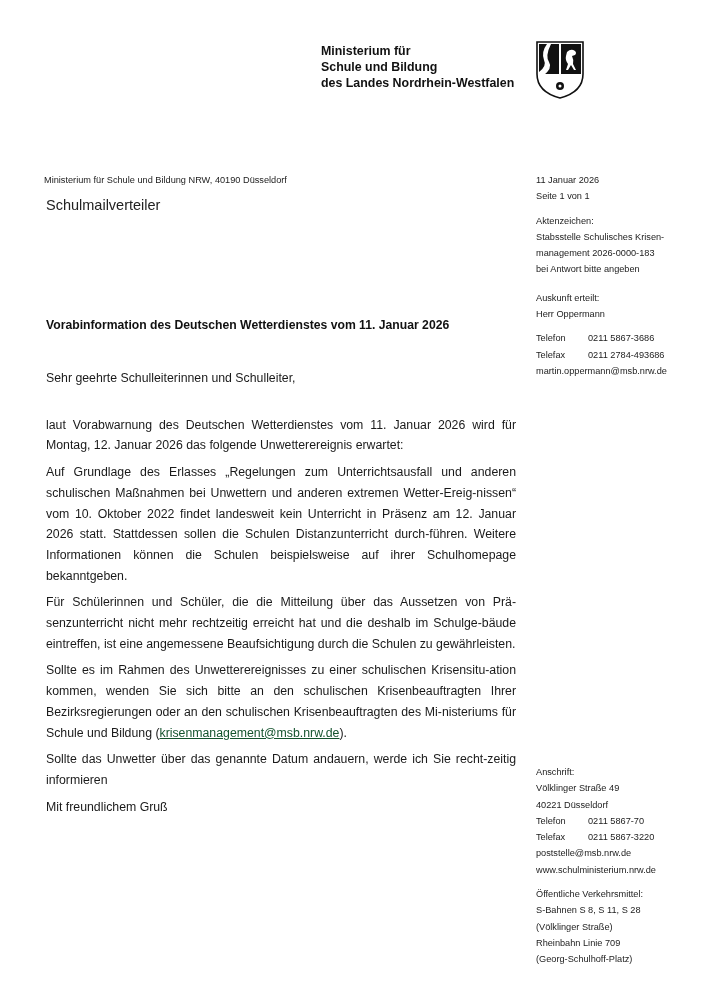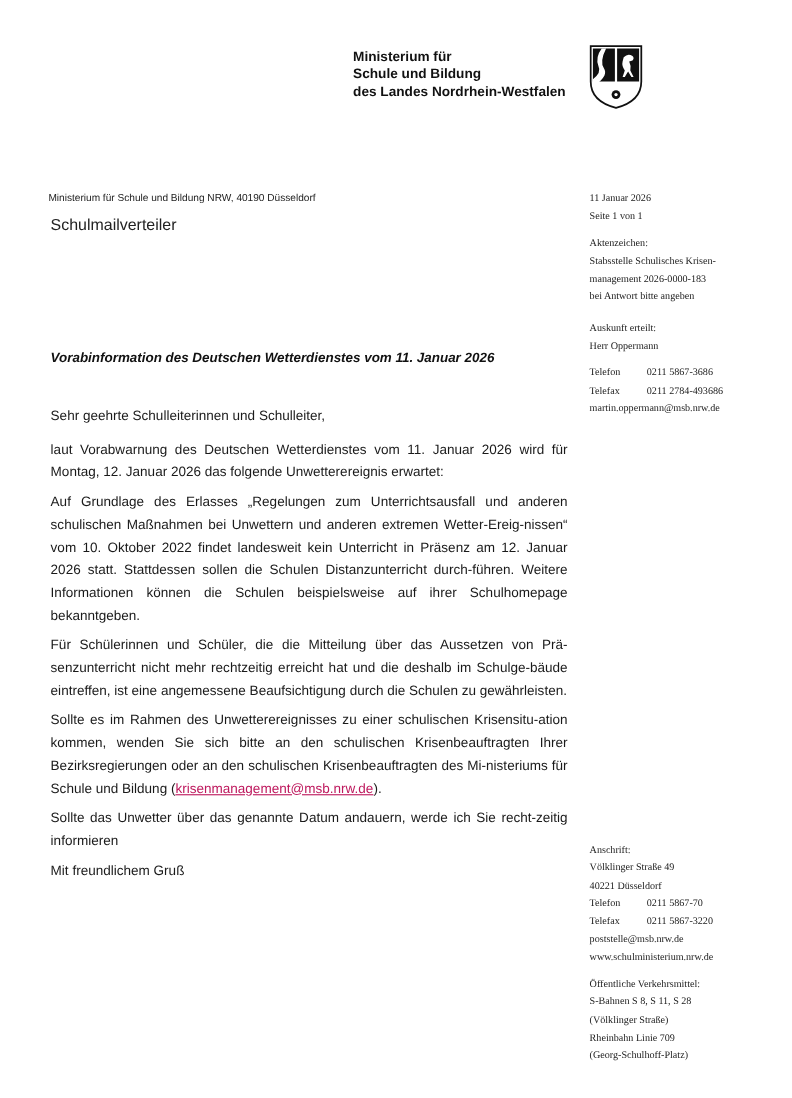--- a/index.html
+++ b/index.html
@@ -8,32 +8,32 @@
     font-family: "Liberation Sans", sans-serif; color: #1a1a1a;
   }
   .header-text {
     position: absolute; left: 297px; top: 43px;
     font-weight: bold; font-size: 12.4px; line-height: 16px; color: #111; margin-left: 24px;
   }
   .crest { position: absolute; left: 535px; top: 40px; width: 50px; height: 60px; }
   .sender-line { position: absolute; left: 44px; top: 175px; font-size: 9.2px; color: #222; }
   .recipient { position: absolute; left: 46px; top: 197px; font-size: 14.5px; color: #222; }
   .sidebar { position: absolute; left: 536px; font-size: 9.2px; line-height: 16.3px; color: #222; }
-  .sidebar .row { white-space: nowrap; font-family: Liberation Serif, serif; }
+  .sidebar .row { white-space: nowrap; }
   .sidebar .lbl { display: inline-block; width: 52px; }
   .subject {
-    position: absolute; left: 46px; top: 318px; font-weight: bold; font-size: 12.2px; color: #111; font-style: italic;
+    position: absolute; left: 46px; top: 318px; font-weight: bold; font-size: 12.2px; color: #111;
   }
   .body-text {
     position: absolute; left: 46px; width: 470px; font-size: 12.3px; line-height: 20.7px;
     text-align: justify; color: #1a1a1a;
   }
   .body-text p { margin: 0 0 6px 0; }
   .center { text-align: center; }
-  a.link { color: #be185d; text-decoration: underline; }
+  a.link { color: #14532d; text-decoration: underline; }
 </style>
 </head>
 <body>
 
 <div>
   <div class="header-text">
     <div>Ministerium für</div>
     <div>Schule und Bildung</div>
     <div>des Landes Nordrhein-Westfalen</div>
   </div>
@@ -81,20 +81,20 @@
   <div class="row">Öffentliche Verkehrsmittel:</div>
   <div class="row">S-Bahnen S 8, S 11, S 28</div>
   <div class="row">(Völklinger Straße)</div>
   <div class="row">Rheinbahn Linie 709</div>
   <div class="row">(Georg-Schulhoff-Platz)</div>
 </div>
 
 <div class="subject">Vorabinformation des Deutschen Wetterdienstes vom 11. Januar 2026</div>
 
 <div class="body-text" style="top:368px;">
-  <p style="margin-bottom:10px;">Sehr geehrte Schulleiterinnen und Schulleiter,</p>
+  <p style="margin-bottom:26px;">Sehr geehrte Schulleiterinnen und Schulleiter,</p>
   <p>laut Vorabwarnung des Deutschen Wetterdienstes vom 11. Januar 2026 wird für Montag, 12. Januar 2026 das folgende Unwetterereignis erwartet:</p>
   <p>Auf Grundlage des Erlasses „Regelungen zum Unterrichtsausfall und anderen schulischen Maßnahmen bei Unwettern und anderen extremen Wetter-Ereig-nissen“ vom 10. Oktober 2022 findet landesweit kein Unterricht in Präsenz am 12. Januar 2026 statt. Stattdessen sollen die Schulen Distanzunterricht durch-führen. Weitere Informationen können die Schulen beispielsweise auf ihrer Schulhomepage bekanntgeben.</p>
   <p>Für Schülerinnen und Schüler, die die Mitteilung über das Aussetzen von Prä-senzunterricht nicht mehr rechtzeitig erreicht hat und die deshalb im Schulge-bäude eintreffen, ist eine angemessene Beaufsichtigung durch die Schulen zu gewährleisten.</p>
   <p><span>Sollte es im Rahmen des Unwetterereignisses zu einer schulischen Krisensitu-ation kommen, wenden Sie sich bitte an den schulischen Krisenbeauftragten Ihrer Bezirksregierungen oder an den schulischen Krisenbeauftragten des Mi-nisteriums für Schule und Bildung (</span><a class="link">krisenmanagement@msb.nrw.de</a><span>).</span></p>
   <p>Sollte das Unwetter über das genannte Datum andauern, werde ich Sie recht-zeitig informieren</p>
   <p>Mit freundlichem Gruß</p>
 </div>
 
 </body></html>

